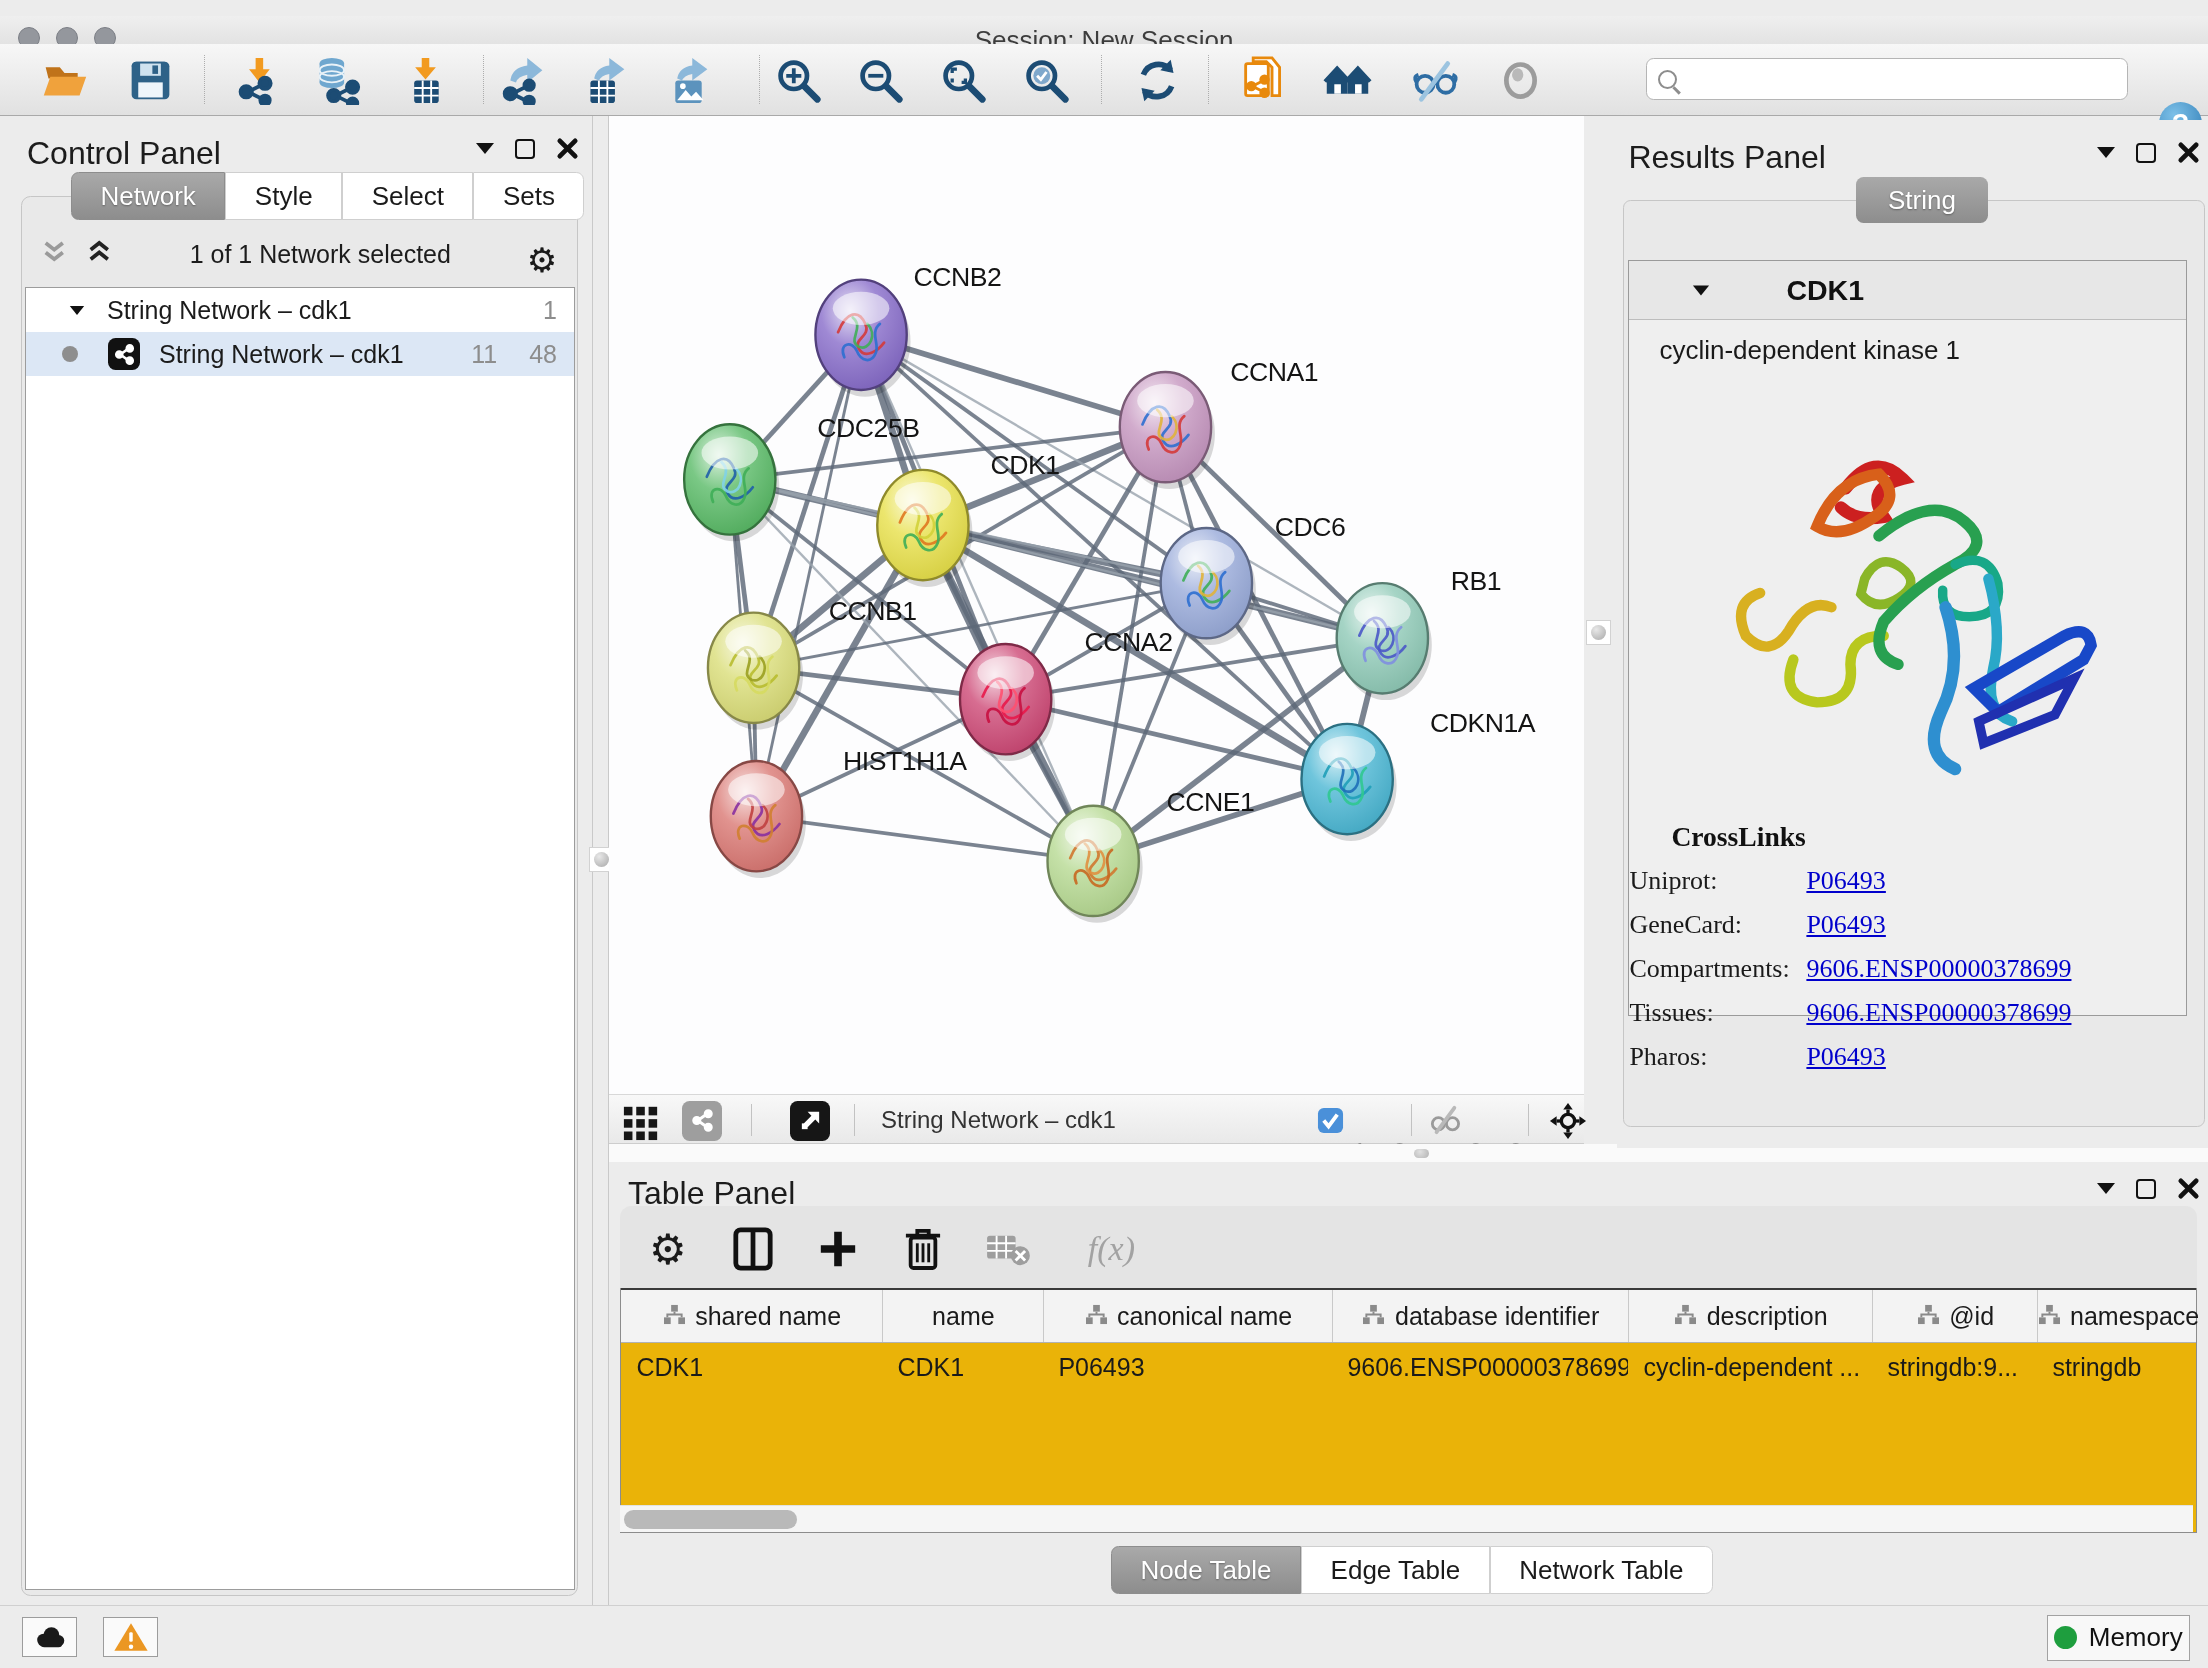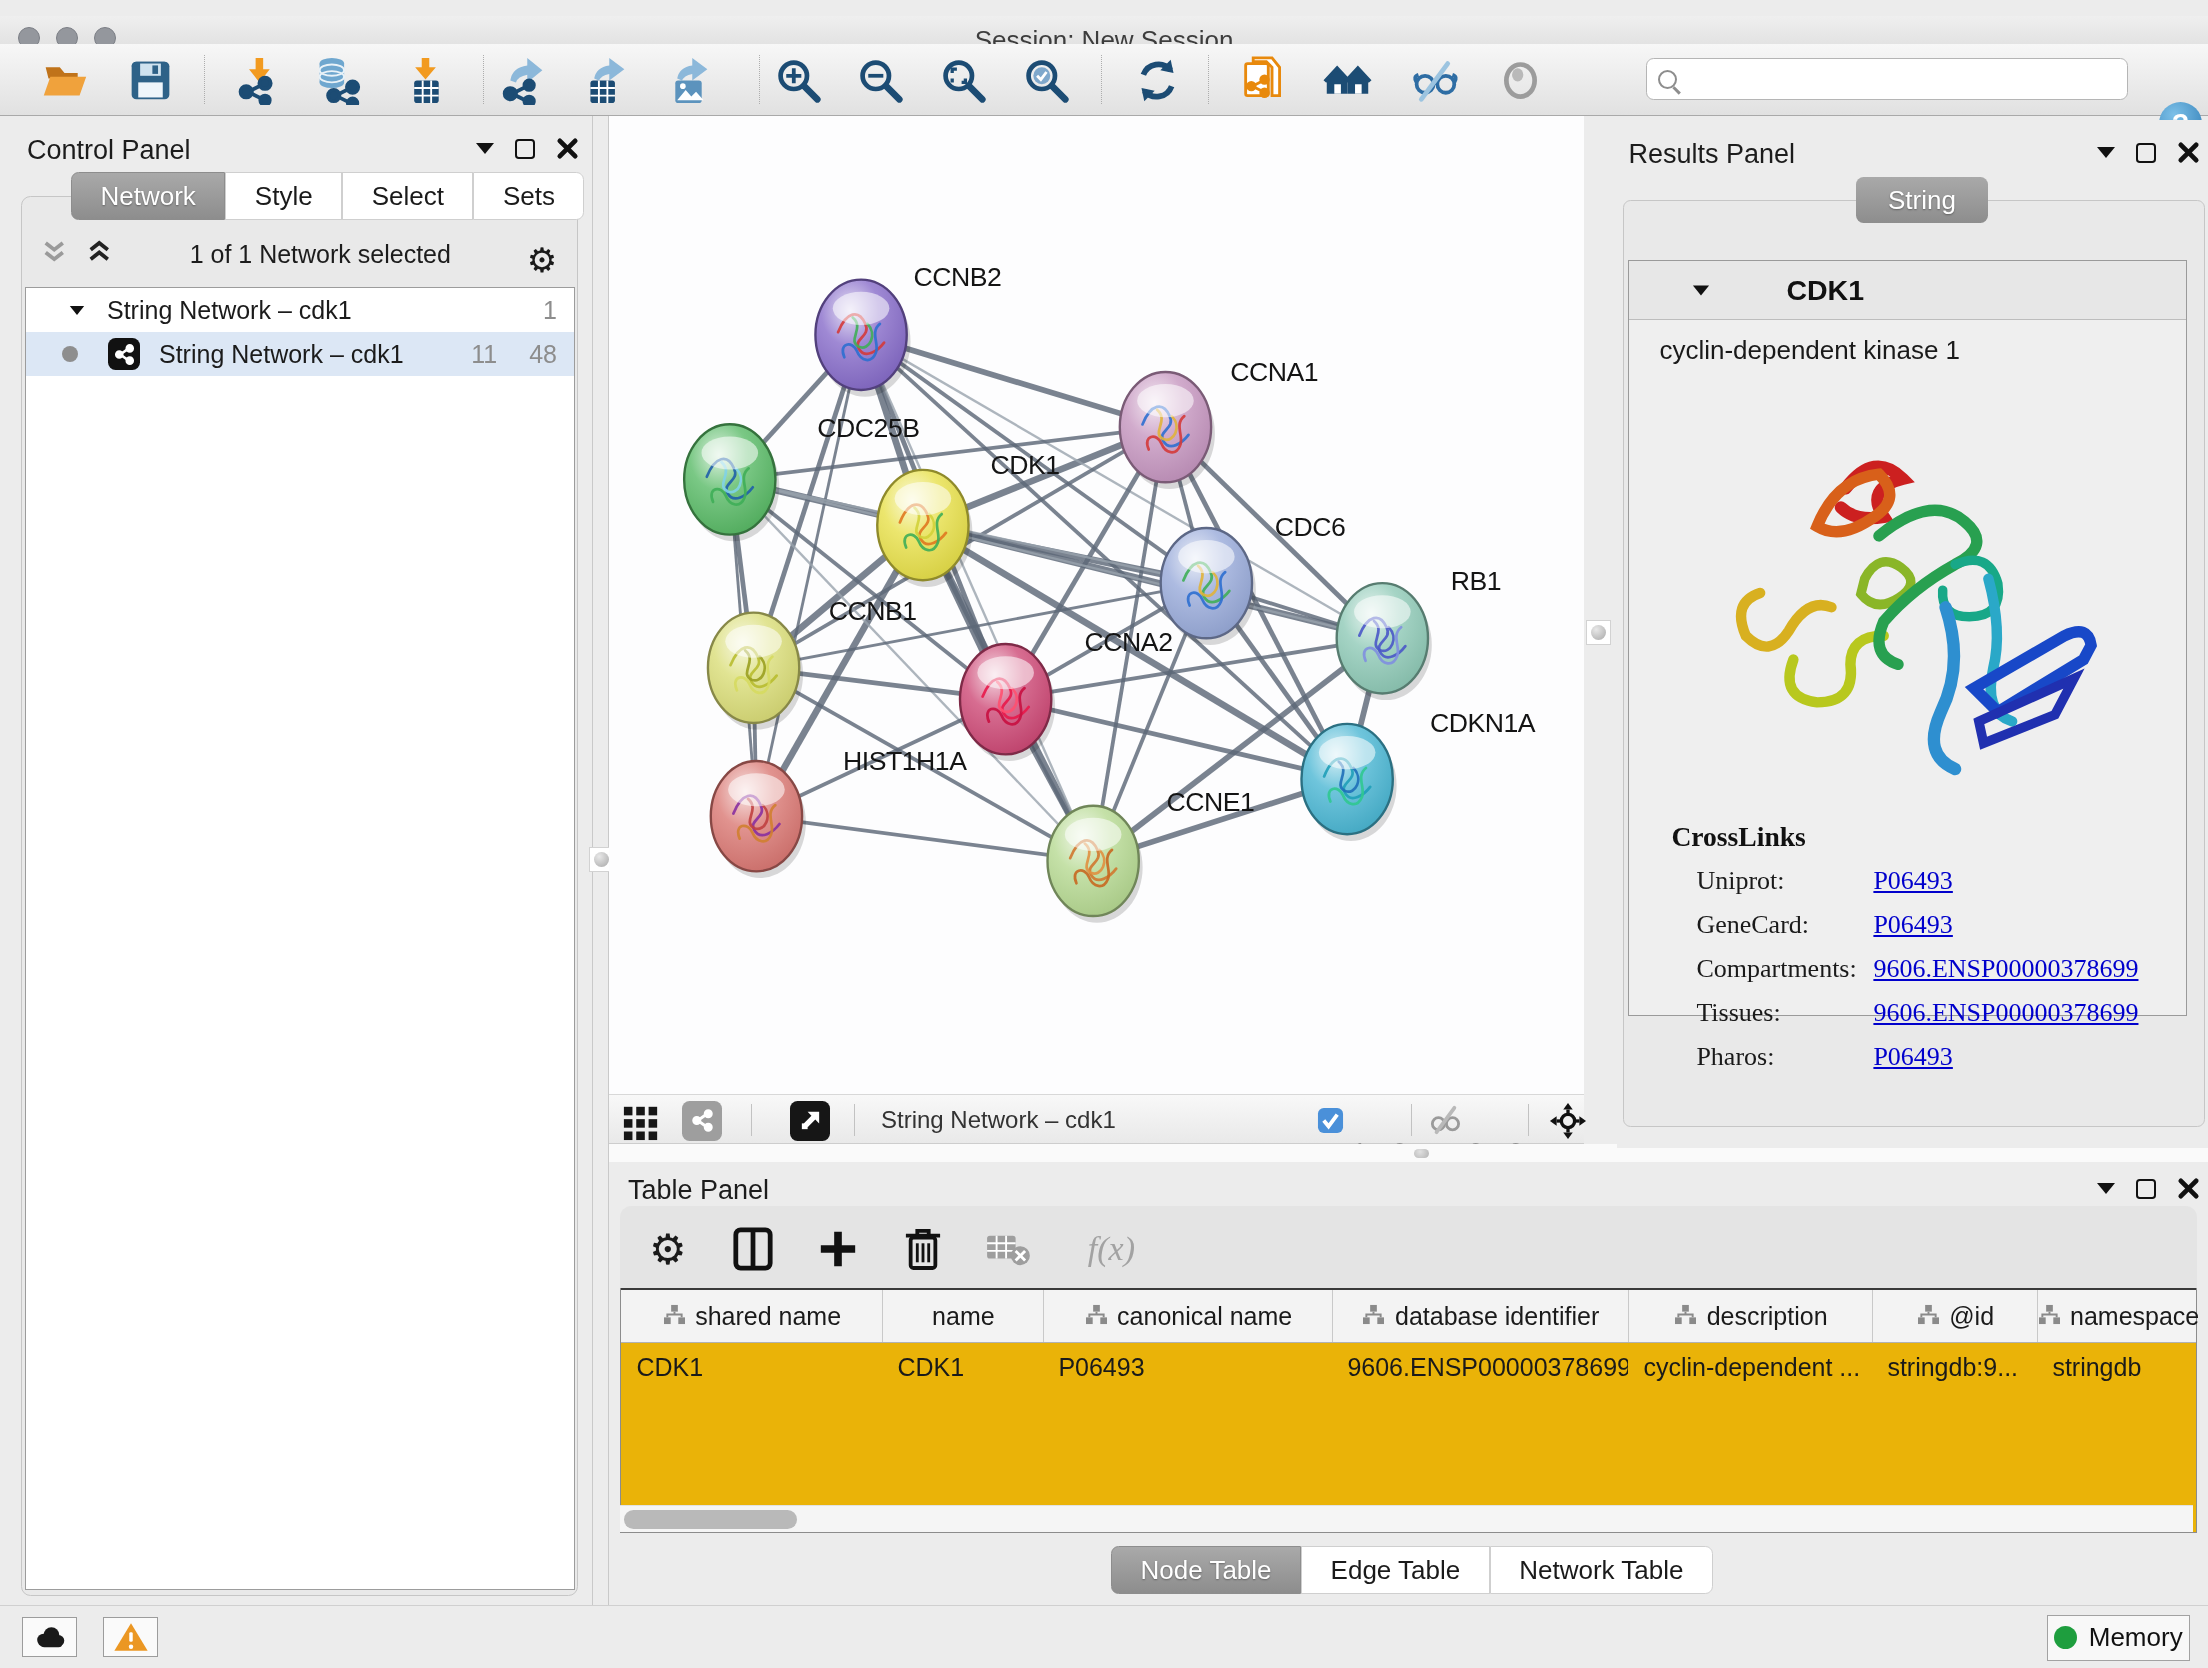--- a/index.html
+++ b/index.html
@@ -23,21 +23,21 @@
     border:1px solid #b5b5b5; border-radius:7.6px; display:flex; align-items:center; padding-left:11.4px; }
   #search-box input { border:none; outline:none; font-size:23px; width:418px; background:transparent; }
   .mag { width:19px; height:19px; border:2.9px solid #8d8d8d; border-radius:50%; position:relative; margin-right:7.6px; flex:0 0 auto;}
   .mag::after { content:""; position:absolute; width:2.9px; height:8.6px; background:#8d8d8d;
     left:14.3px; top:14.3px; transform:rotate(-45deg); }
   #help-btn { left:2159px; top:58px; width:43px; height:43px; border-radius:50%;
     background:radial-gradient(circle at 35% 30%, #7cc0e8, #2e7bb4); color:#fff; font-size:28.5px; font-weight:bold;
     display:flex; align-items:center; justify-content:center; cursor:pointer; }
 
   
-  .panel-title { font-size:27px; color:#1c1c1c; }
+  .panel-title { font-size:32px; color:#1c1c1c; }
   .ph-icons { display:flex; align-items:center; gap:21px; }
   .tri-down { width:0; height:0; border-left:9.5px solid transparent; border-right:9.5px solid transparent; border-top:11.4px solid #111; }
   .float-box { width:20px; height:20px; border:2.9px solid #111; border-radius:3.8px; background:transparent; }
 
   
   .tabs { display:flex; }
   .tab { height:48px; padding:0 28.5px; display:flex; align-items:center; justify-content:center;
     font-size:26px; background:#fff; border:1px solid #cfcfcf; color:#1a1a1a; cursor:pointer; }
   .tab:first-child { border-radius:7.6px 0 0 7.6px; }
   .tab:last-child { border-radius:0 7.6px 7.6px 0;text-align:right; }
@@ -701,21 +701,21 @@
           <path d="M170 215 q15 -28 38 -12 q22 16 -2 32 q-24 16 -40 -4 z" stroke="#8ab628" stroke-width="10"></path>
           <path d="M185 170 q55 -45 90 -15 q30 25 -10 45 q-45 25 -75 60 q-15 35 15 45" stroke="#28a050" stroke-width="12"></path>
           <path d="M265 200 q35 -15 45 20 q5 35 -30 35 q-30 0 -28 -28" stroke="#18a888" stroke-width="10"></path>
           <path d="M255 245 q20 60 -5 110 q-20 45 15 60" stroke="#2e8fd0" stroke-width="13"></path>
           <path d="M300 215 q15 55 5 95 q-10 45 20 55" stroke="#2aa8c8" stroke-width="11"></path>
           <path d="M285 330 l95 -55 q25 -12 28 10 l-8 15 l-90 55z" stroke="#1848c8" stroke-width="12"></path>
           <path d="M290 365 l100 -45 l-20 38 l-75 30z" stroke="#2030b0" stroke-width="10"></path>
         </g>
       </svg>
       <div id="crosslinks-title" class="serif" style="margin:9.5px 0 5.7px 42px">CrossLinks</div>
-      <div id="crosslinks-rows" class="serif" style="margin-left:67px">
+      <div id="crosslinks-rows" class="serif" style="">
           <div class="cl-row">
             <span class="cl-label">Uniprot:</span>
             <a class="cl-link">P06493</a>
           </div>
           <div class="cl-row">
             <span class="cl-label">GeneCard:</span>
             <a class="cl-link">P06493</a>
           </div>
           <div class="cl-row">
             <span class="cl-label">Compartments:</span>

